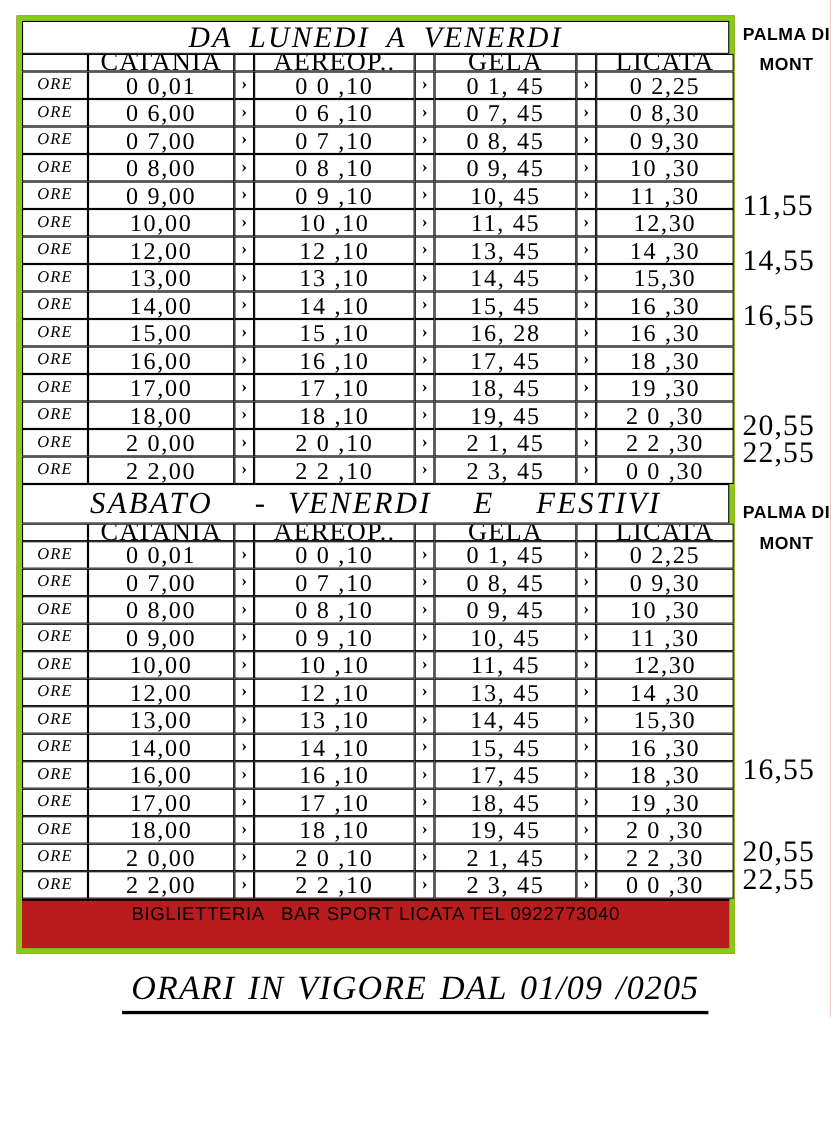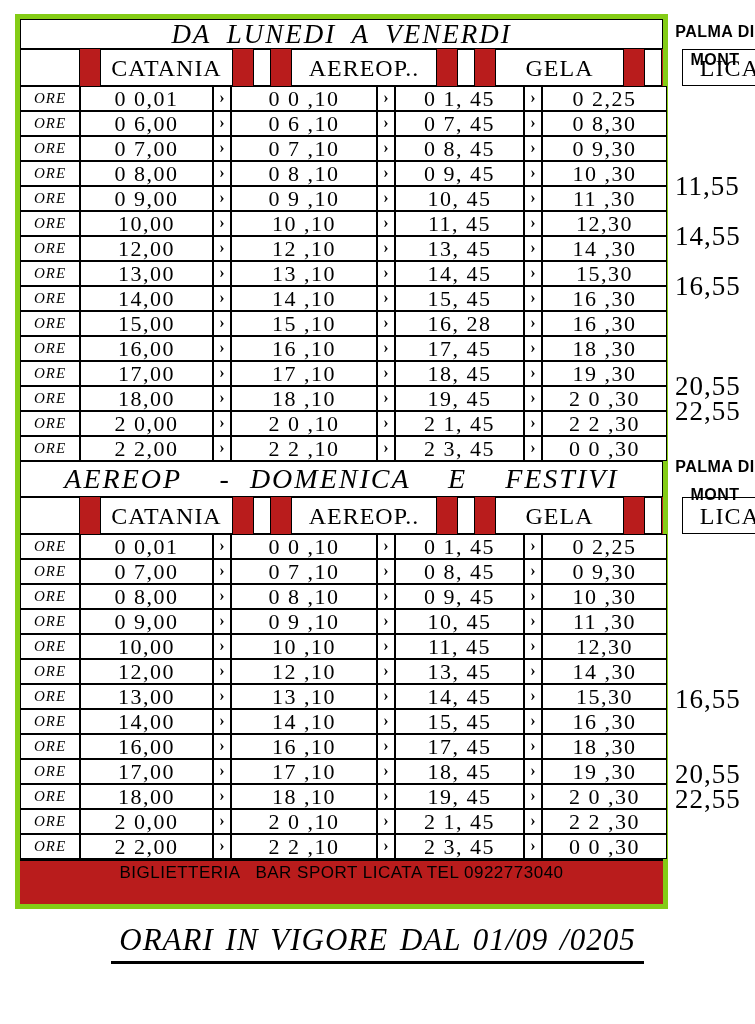--- a/index.html
+++ b/index.html
@@ -36,21 +36,21 @@
     grid-template-columns: 60px 133px 18px 146px 18px 129px 18px 125px;
   }
   .t-row.caption { grid-template-columns: 1fr; }
   .c {
     border: 1px solid #000;
     display: flex; align-items: center; justify-content: center;
     overflow: hidden; line-height: 1; background: #fff;
   }
   .cap1 { height: 30px; }
   .cap2 { height: 36px; }
-  .hdr  { height: 37px; gap: 20px; }
+  .hdr  { height: 16px; }
   .data { height: 25px; }
 
   .cap-cell {
     font-style: italic;
     font-size: 27px;
     letter-spacing: 2px;
     word-spacing: 7px;
     white-space: pre;
   }
   .cap2 .cap-cell { font-size: 28px; word-spacing: 10px; }
@@ -272,21 +272,21 @@
             <div class="c ore">ORE</div>
             <div class="c time">2 2,00</div>
             <div class="c arr">›</div>
             <div class="c time">2 2 ,10</div>
             <div class="c arr">›</div>
             <div class="c time">2 3, 45</div>
             <div class="c arr">›</div>
             <div class="c time">0 0 ,30</div>
           </div>
           <div class="t-row caption cap2">
-            <div class="c cap-cell">AEREOP  - DOMENICA  E  FESTIVI</div>
+            <div class="c cap-cell">SABATO  - VENERDI  E  FESTIVI</div>
           </div>
           <div class="t-row hdr">
             <div class="c colhead"></div>
             <div class="c colhead">CATANIA</div>
             <div class="c colhead"></div>
             <div class="c colhead">AEREOP..</div>
             <div class="c colhead"></div>
             <div class="c colhead">GELA</div>
             <div class="c colhead"></div>
             <div class="c colhead">LICATA</div>

